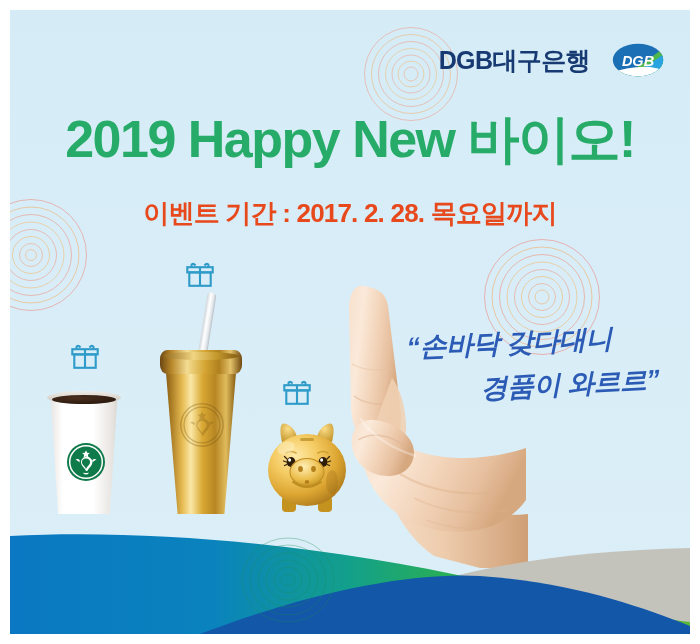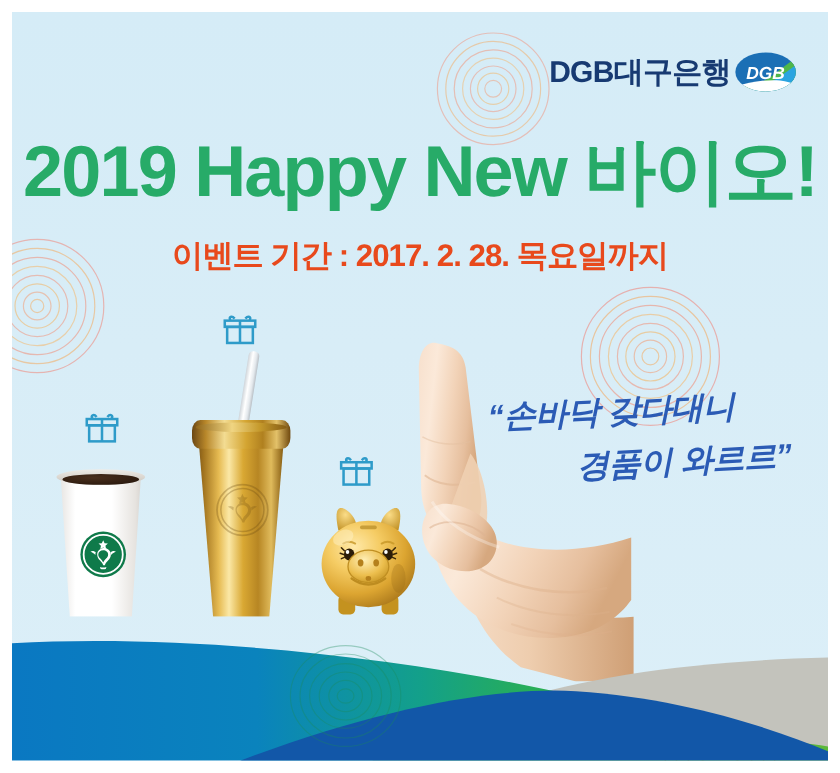--- a/index.html
+++ b/index.html
@@ -47,21 +47,21 @@
     border-width: 1.6px;
   }
 
   
   .logo-row {
     position: absolute;
     right: 26px;
     top: 33px;
     display: flex;
     align-items: center;
-    gap: 3px;
+    gap: 22px;
   }
   .logo-wordmark {
     font-size: 25px;
     font-weight: bold;
     color: #173a72;
     letter-spacing: -0.6px;
     white-space: nowrap;
     line-height: 1;
   }
   .logo-mark {
@@ -71,21 +71,21 @@
   }
   .logo-mark svg { display: block; }
 
   
   .headline {
     position: absolute;
     left: 0;
     right: 0;
     top: 103px;
     text-align: center;
-    font-size: 60px;
+    font-size: 52px;
     font-weight: bold;
     color: #27ab68;
     letter-spacing: -1.5px;
     line-height: 1;
     white-space: nowrap;
   }
 
   
   .period {
     position: absolute;

